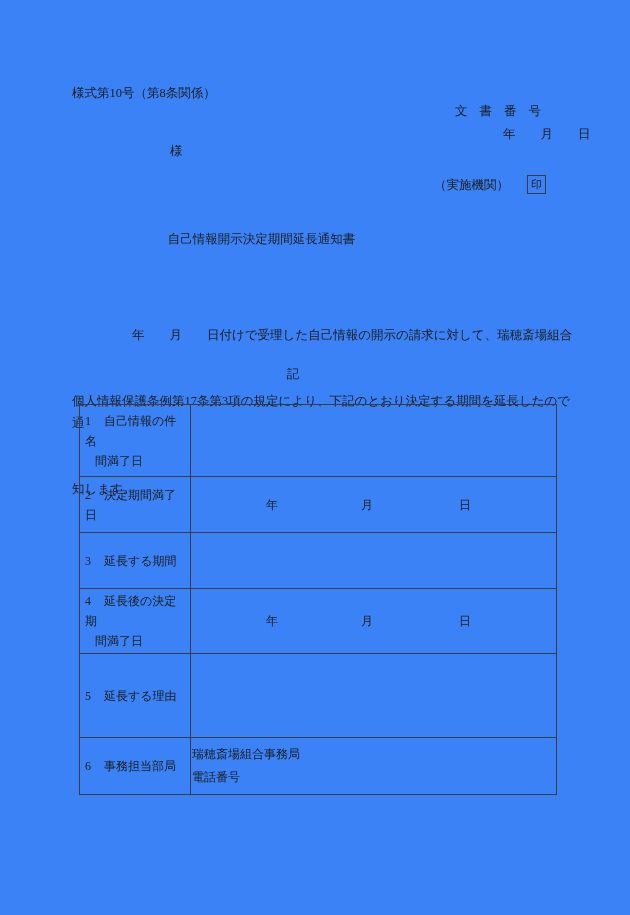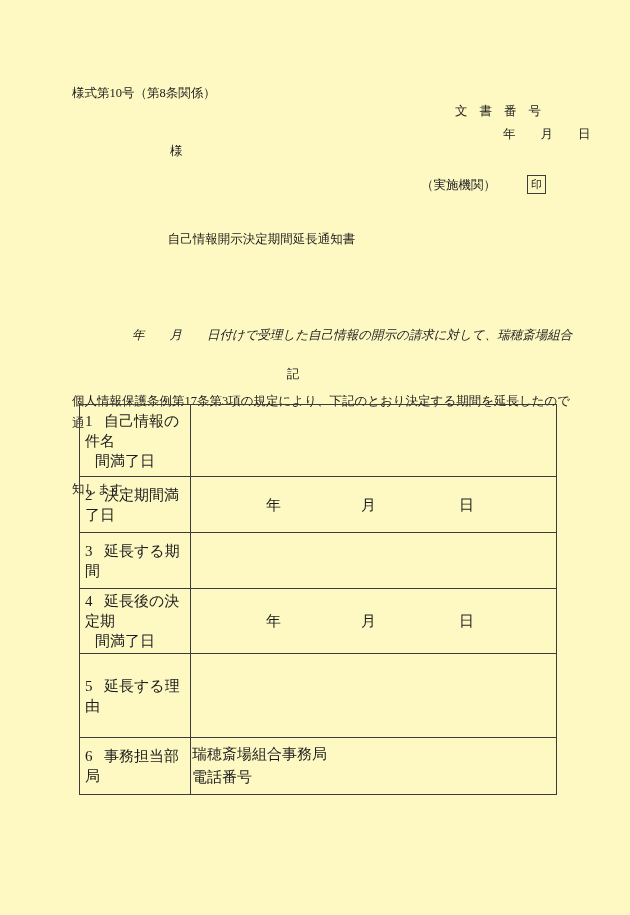--- a/index.html
+++ b/index.html
@@ -1,50 +1,50 @@
 <!DOCTYPE html>
 <html><head>
 <meta charset="utf-8">
 <style>
   * { margin:0; padding:0; box-sizing:border-box; }
   html,body { background:#ffffff; }
   .page {
     position:relative;
     width:630px; height:915px;
-    background:#fef9c3;
+    background:#3b82f6;
     color:#1c1c1c;
     font-family:"Liberation Serif","DejaVu Serif",serif;
     font-size:12.5px;
     overflow:hidden;
   }
   .abs { position:absolute; white-space:pre; }
   .form-number { left:72px; top:85px; }
   .doc-number  { left:455px; top:103px; letter-spacing:12px; }
   .header-date { left:455px; top:126px;margin-left:48px; }
   .addressee   { left:170px; top:143px; }
-  .issuer      { left:421px; top:177px; }
+  .issuer      { left:434px; top:177px; }
   .seal-box {
     position:absolute; left:527px; top:175px;
     width:19px; height:19px;
     border:1.5px solid #3c3c3c;
     display:flex; align-items:center; justify-content:center;
     font-size:11px;
   }
   .doc-title { left:0; top:231px; width:523px; text-align:center; }
   .body-text { left:72px; top:280px; width:505px; line-height:22px; }
   .body-text .line { white-space:pre-wrap; }
-  .body-text .indent { padding-left:60px;font-style:italic; }
+  .body-text .indent { padding-left:60px; }
   .record-marker { left:0; top:366px; width:586px; text-align:center; }
 
   table.form-table {
     position:absolute; left:79px; top:404px;
     width:477px;
     border-collapse:collapse;
     table-layout:fixed;
-    font-size:15px;
+    font-size:12px;
   }
   table.form-table td {
     border:1px solid #3c3c3c;
     vertical-align:middle;
   }
   td.cell-label { padding:2px 4px 2px 5px; line-height:20px; }
   .row-num { display:inline-block; width:19px; }
   .label-cont { padding-left:10px; }
   td.cell-value { position:relative; }
   .date-part { position:absolute; top:50%; transform:translateY(-50%); }

